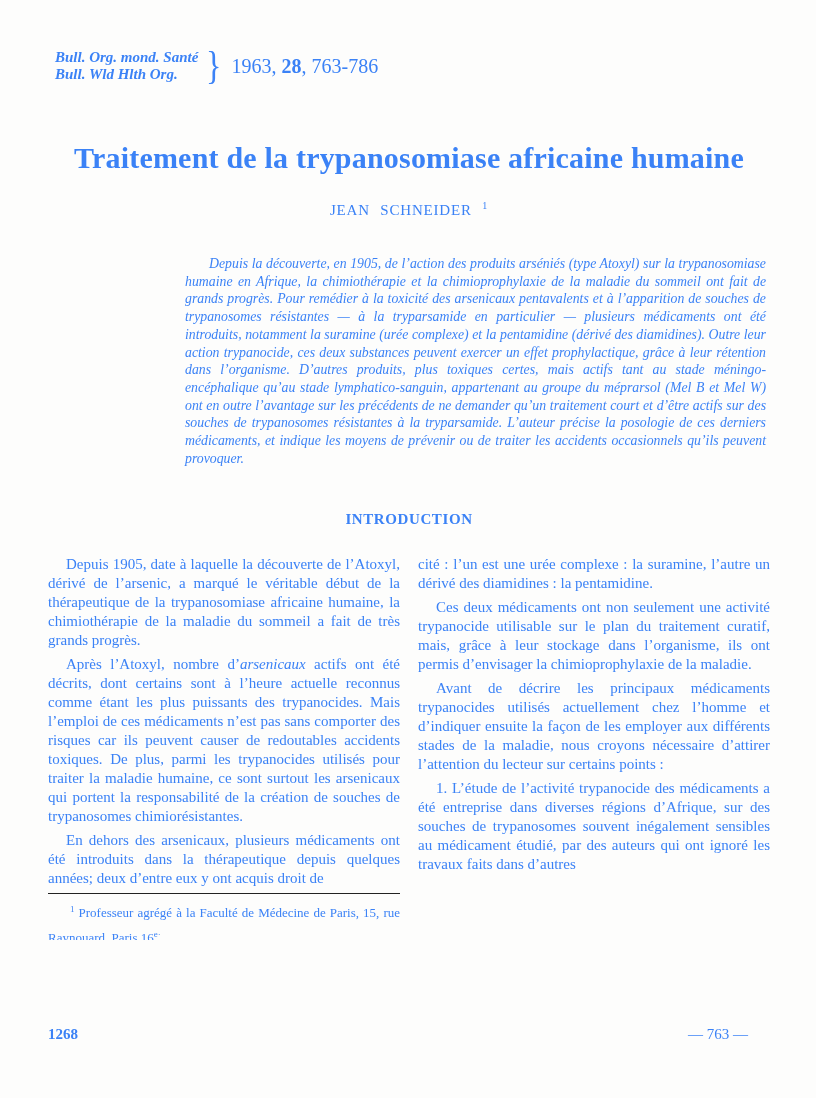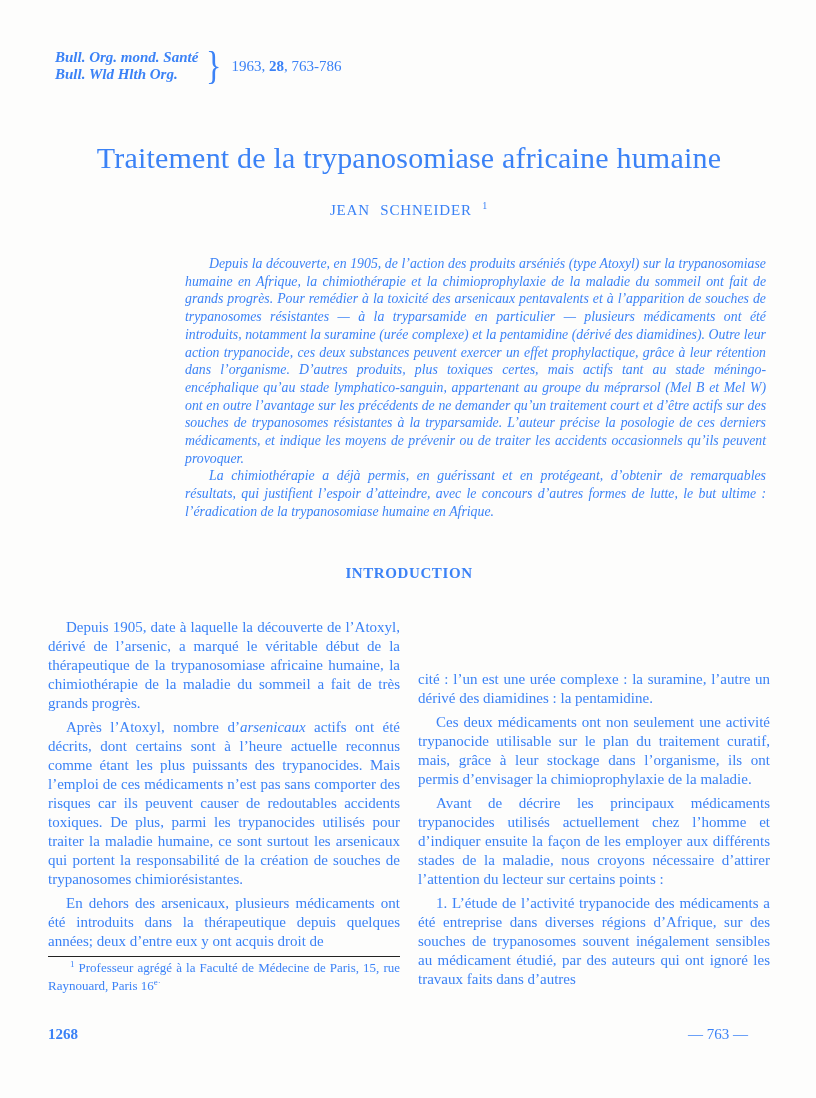--- a/index.html
+++ b/index.html
@@ -11,46 +11,46 @@
     color:#3b82f6;
     font-family:"Liberation Serif", serif;
     box-sizing:border-box;
     padding:48px 46px 0 48px;
     overflow:hidden;
   }
   
   .masthead { display:flex; align-items:center; margin-left:7px; }
   .journal-names { font-style:italic; font-weight:bold; font-size:15px; line-height:17px; }
   .brace { font-size:40px; font-weight:400; line-height:36px; margin:0 8px 0 6px; transform:scaleX(.8); }
-  .citation { font-size:15px; }
+  .citation { font-size:20px; }
   .citation .vol { font-weight:bold; }
   
-  .title { text-align:center; font-size:30px; line-height:36px; margin-top:56px; font-weight:400; letter-spacing:.2px; }
+  .title { text-align:center; font-size:30px; line-height:36px; margin-top:56px; font-weight:700; letter-spacing:.2px; }
   .author { text-align:center; font-size:15px; margin-top:24px; letter-spacing:.8px; word-spacing:6px; }
   .author sup { font-size:10px; }
   
   .abstract {
     margin:36px 4px 0 137px;
     font-style:italic; font-weight:normal;
     font-size:13.8px; line-height:17.7px;
     text-align:justify;
   }
   .abstract p { margin:0; text-indent:24px; }
   
   .section-heading { text-align:center; font-size:15px; font-weight:bold; letter-spacing:.6px; margin-top:44px; }
   
-  .columns { display:flex; gap:18px; margin-top:27px; height:385px; overflow:hidden;align-items:flex-end; }
+  .columns { display:flex; gap:18px; margin-top:27px; height:385px; overflow:hidden; }
   .col { width:352px; font-size:15px; line-height:19px; text-align:justify; }
   .col p { margin:0 0 5px 0; text-indent:18px; }
   .col p.no-indent { text-indent:0; }
   .col .it { font-style:italic; }
   .col-left { display:flex; flex-direction:column; }
   .col-left .body-paras { flex:0 0 auto; }
   
-  .footnote { margin-top:auto; border-top:1.5px solid #222; font-size:13px; line-height:14px; }
+  .footnote { margin-top:auto; border-top:1.5px solid #222; padding-top:5px; font-size:13px; line-height:20px; }
   .footnote sup { font-size:9px; }
   .footnote .fn-indent { display:inline-block; width:22px; }
   
   .footer { position:absolute; left:48px; right:46px; top:1026px; font-size:15px; }
   .footer .serial { font-weight:bold; position:absolute; left:0; top:0; }
   .footer .pageno { position:absolute; left:8px; right:22px; text-align:right; top:0; }
 </style>
 </head>
 <body>
 
@@ -64,21 +64,20 @@
     <div class="brace">}</div>
     <div class="citation"><span>1963, </span><span class="vol">28</span><span>, 763-786</span></div>
   </div>
 
   <h1 class="title" style="margin-bottom:0;">Traitement de la trypanosomiase africaine humaine</h1>
 
   <div class="author"><span>JEAN  SCHNEIDER</span> <sup>1</sup></div>
 
   <div class="abstract">
     <p>Depuis la découverte, en 1905, de l’action des produits arséniés (type Atoxyl) sur la trypanosomiase humaine en Afrique, la chimiothérapie et la chimioprophylaxie de la maladie du sommeil ont fait de grands progrès. Pour remédier à la toxicité des arsenicaux pentavalents et à l’apparition de souches de trypanosomes résistantes — à la tryparsamide en particulier — plusieurs médicaments ont été introduits, notamment la suramine (urée complexe) et la pentamidine (dérivé des diamidines). Outre leur action trypanocide, ces deux substances peuvent exercer un effet prophylactique, grâce à leur rétention dans l’organisme. D’autres produits, plus toxiques certes, mais actifs tant au stade méningo-encéphalique qu’au stade lymphatico-sanguin, appartenant au groupe du méprarsol (Mel B et Mel W) ont en outre l’avantage sur les précédents de ne demander qu’un traitement court et d’être actifs sur des souches de trypanosomes résistantes à la tryparsamide. L’auteur précise la posologie de ces derniers médicaments, et indique les moyens de prévenir ou de traiter les accidents occasionnels qu’ils peuvent provoquer.</p>
-    <p>La chimiothérapie a déjà permis, en guérissant et en protégeant, d’obtenir de remarquables résultats, qui justifient l’espoir d’atteindre, avec le concours d’autres formes de lutte, le but ultime : l’éradication de la trypanosomiase humaine en Afrique.</p>
   </div>
 
   <div class="section-heading">INTRODUCTION</div>
 
   <div class="columns">
     <div class="col col-left">
       <div class="body-paras">
         <p>Depuis 1905, date à laquelle la découverte de l’Atoxyl, dérivé de l’arsenic, a marqué le véritable début de la thérapeutique de la trypanosomiase africaine humaine, la chimiothérapie de la maladie du sommeil a fait de très grands progrès.</p>
         <p><span>Après l’Atoxyl, nombre d’</span><span class="it">arsenicaux</span><span> actifs ont été décrits, dont certains sont à l’heure actuelle reconnus comme étant les plus puissants des trypanocides. Mais l’emploi de ces médicaments n’est pas sans comporter des risques car ils peuvent causer de redoutables accidents toxiques. De plus, parmi les trypanocides utilisés pour traiter la maladie humaine, ce sont surtout les arsenicaux qui portent la responsabilité de la création de souches de trypanosomes chimiorésistantes.</span></p>
         <p>En dehors des arsenicaux, plusieurs médicaments ont été introduits dans la thérapeutique depuis quelques années; deux d’entre eux y ont acquis droit de</p>

